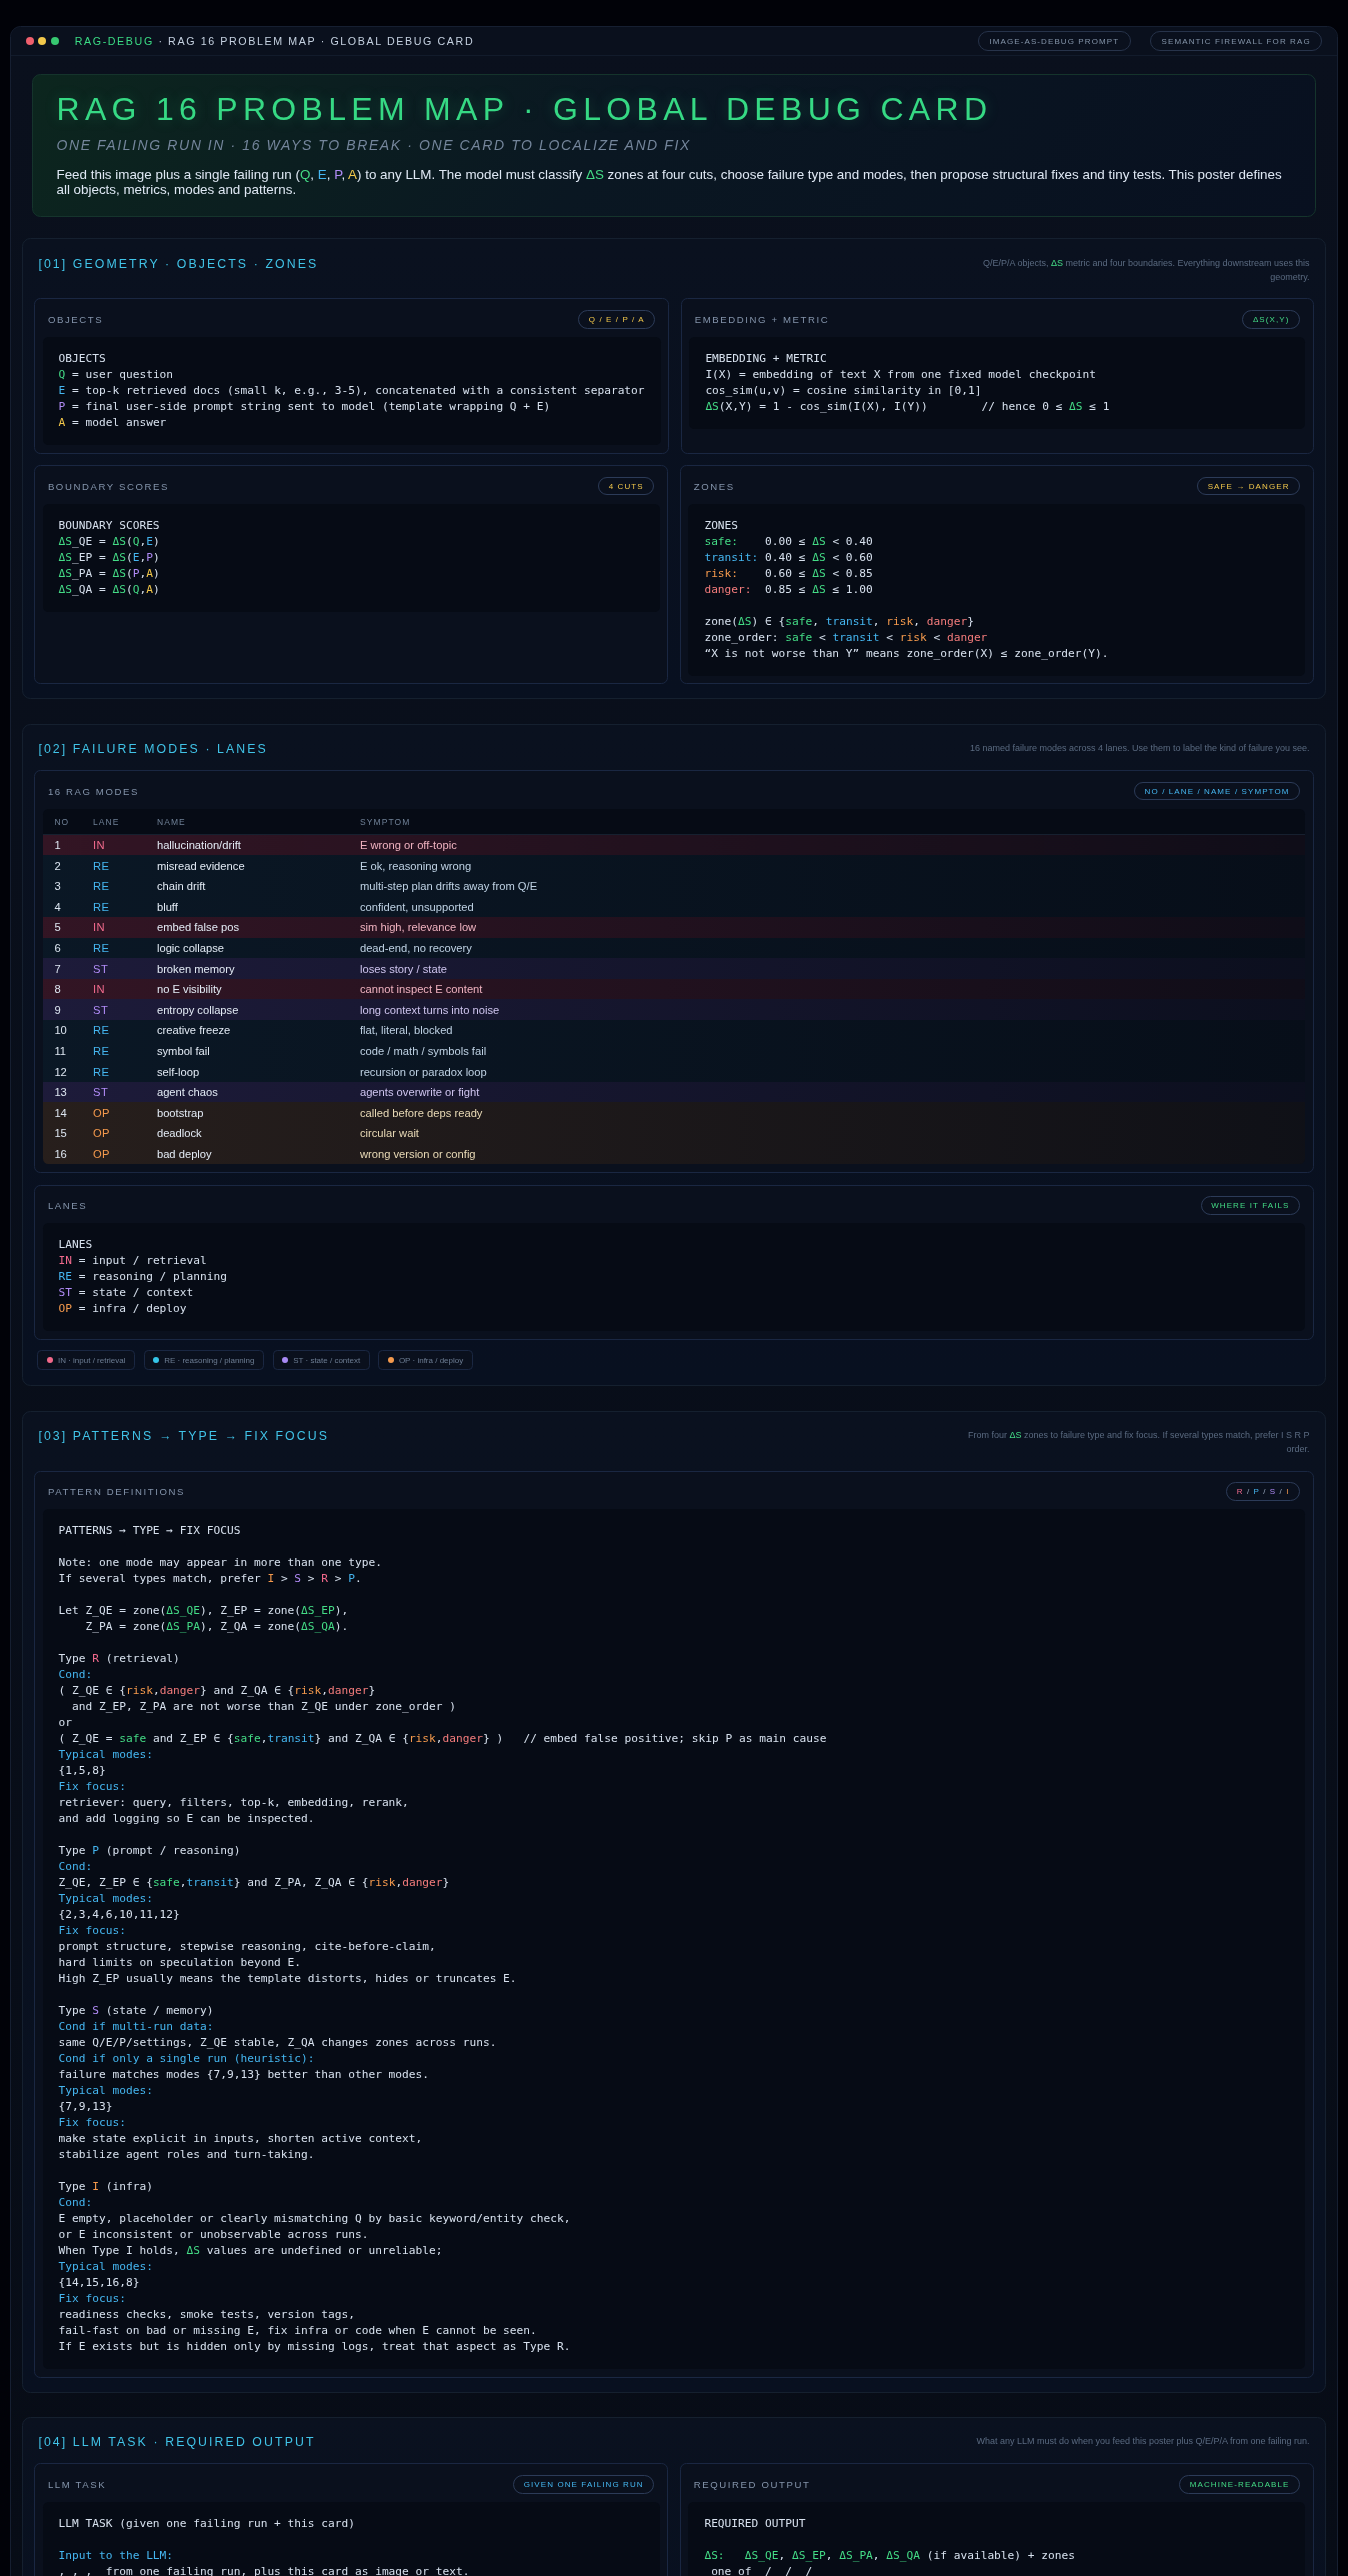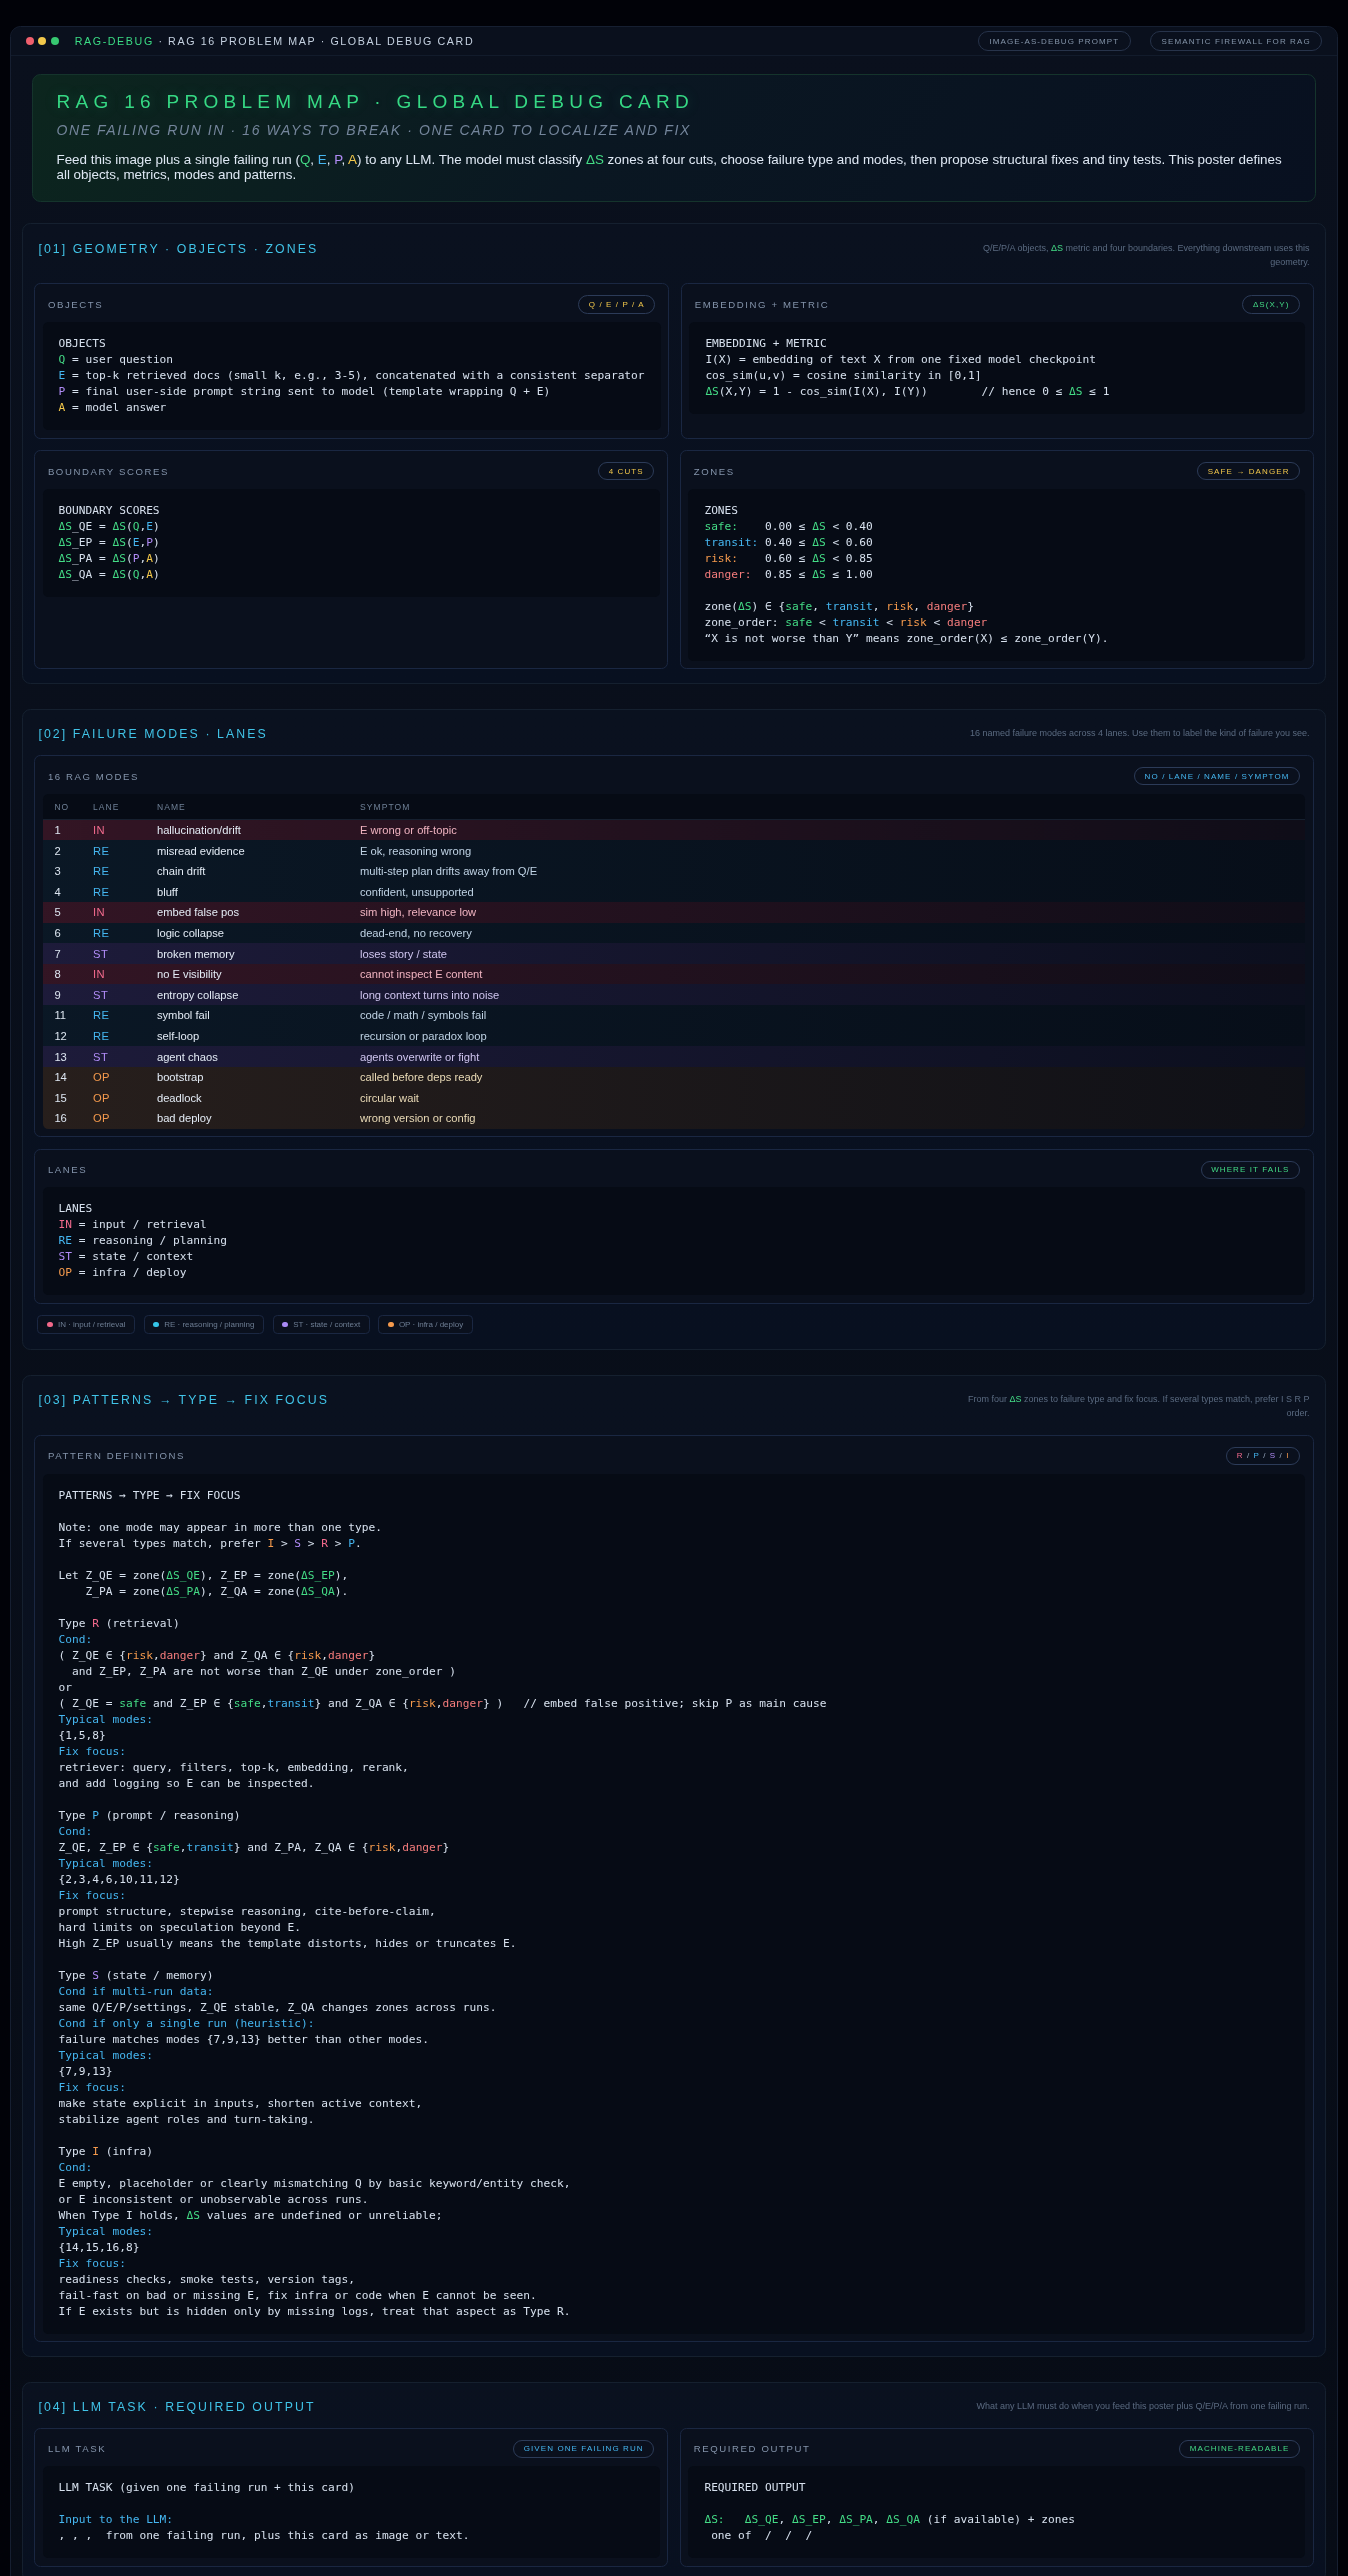--- a/index.html
+++ b/index.html
@@ -12,21 +12,21 @@
   .lights { display:flex; align-items:center; margin-right:10.7px; }
   .light { width:8px; height:8px; border-radius:50%; display:inline-block; margin-right:4.8px; }
   .light.red{ background:#f05f6d; } .light.yellow{ background:#f2c84b; } .light.green{ background:#37c871; }
   .tb-title { font-size:10.7px; letter-spacing:1.6px; color:#c5d1e0; white-space:nowrap; }
   .brand { color:#3bdc84; }
   .tb-pills { margin-left:auto; display:flex; gap:19px; }
   .pill { background:transparent; border:0.5px solid #27334a; color:#8595aa; font-size:8px; letter-spacing:1.1px; padding:4.3px 10.7px; border-radius:534px; font-family:inherit; cursor:pointer; white-space:nowrap; }
 
   
   .hero { margin:18px 21.4px 21.4px; border-radius:8.5px; border:0.5px solid #15342c; padding:16px 23.5px 19px; background:linear-gradient(125deg,#0c261e 0%,#0a1722 45%,#081020 100%); }
-  .hero-title { margin:0; font-size:19px; font-weight:400; letter-spacing:5.3px; color:#36d984; text-shadow:0 0 14px rgba(54,217,132,.25); }
+  .hero-title { margin:0; font-size:32px; font-weight:400; letter-spacing:5.3px; color:#36d984; text-shadow:0 0 14px rgba(54,217,132,.25); }
   .hero-sub { margin-top:9px; font-size:14px; letter-spacing:1.6px; color:#74859b;font-style:italic; }
   .hero-desc { margin:14px 0 0; font-size:13.4px; color:#dfe8f4; }
 
   
   .card { margin:0 11.8px 24.6px; border:0.5px solid #15202f; background:linear-gradient(180deg,#0a111f,#081020); border-radius:8.5px; padding:14px 10.7px 14px; }
   .sec-head { display:flex; justify-content:space-between; align-items:flex-start; gap:21.4px; padding:3.2px 4.3px 14px; }
   .sec-title { margin:0; font-size:12.3px; font-weight:400; letter-spacing:2.1px; color:#41c4e8; white-space:nowrap; }
   .sec-note { margin:0; font-size:9px; line-height:1.55; color:#5a6a80; text-align:right; max-width:342px; }
 
   .grid2 { display:grid; grid-template-columns:1fr 1fr; gap:11.8px; align-items:stretch; }
@@ -225,20 +225,26 @@
                   <td class="col-no">8</td>
                   <td class="col-lane k-pk">IN</td>
                   <td class="col-name">no E visibility</td>
                   <td class="col-symptom sym-IN">cannot inspect E content</td>
                 </tr>
                 <tr class="lane-ST">
                   <td class="col-no">9</td>
                   <td class="col-lane k-p">ST</td>
                   <td class="col-name">entropy collapse</td>
                   <td class="col-symptom sym-ST">long context turns into noise</td>
+                </tr>
+                <tr class="lane-RE">
+                  <td class="col-no">10</td>
+                  <td class="col-lane k-c">RE</td>
+                  <td class="col-name">creative freeze</td>
+                  <td class="col-symptom sym-RE">flat, literal, blocked</td>
                 </tr>
                 <tr class="lane-RE">
                   <td class="col-no">11</td>
                   <td class="col-lane k-c">RE</td>
                   <td class="col-name">symbol fail</td>
                   <td class="col-symptom sym-RE">code / math / symbols fail</td>
                 </tr>
                 <tr class="lane-RE">
                   <td class="col-no">12</td>
                   <td class="col-lane k-c">RE</td>

